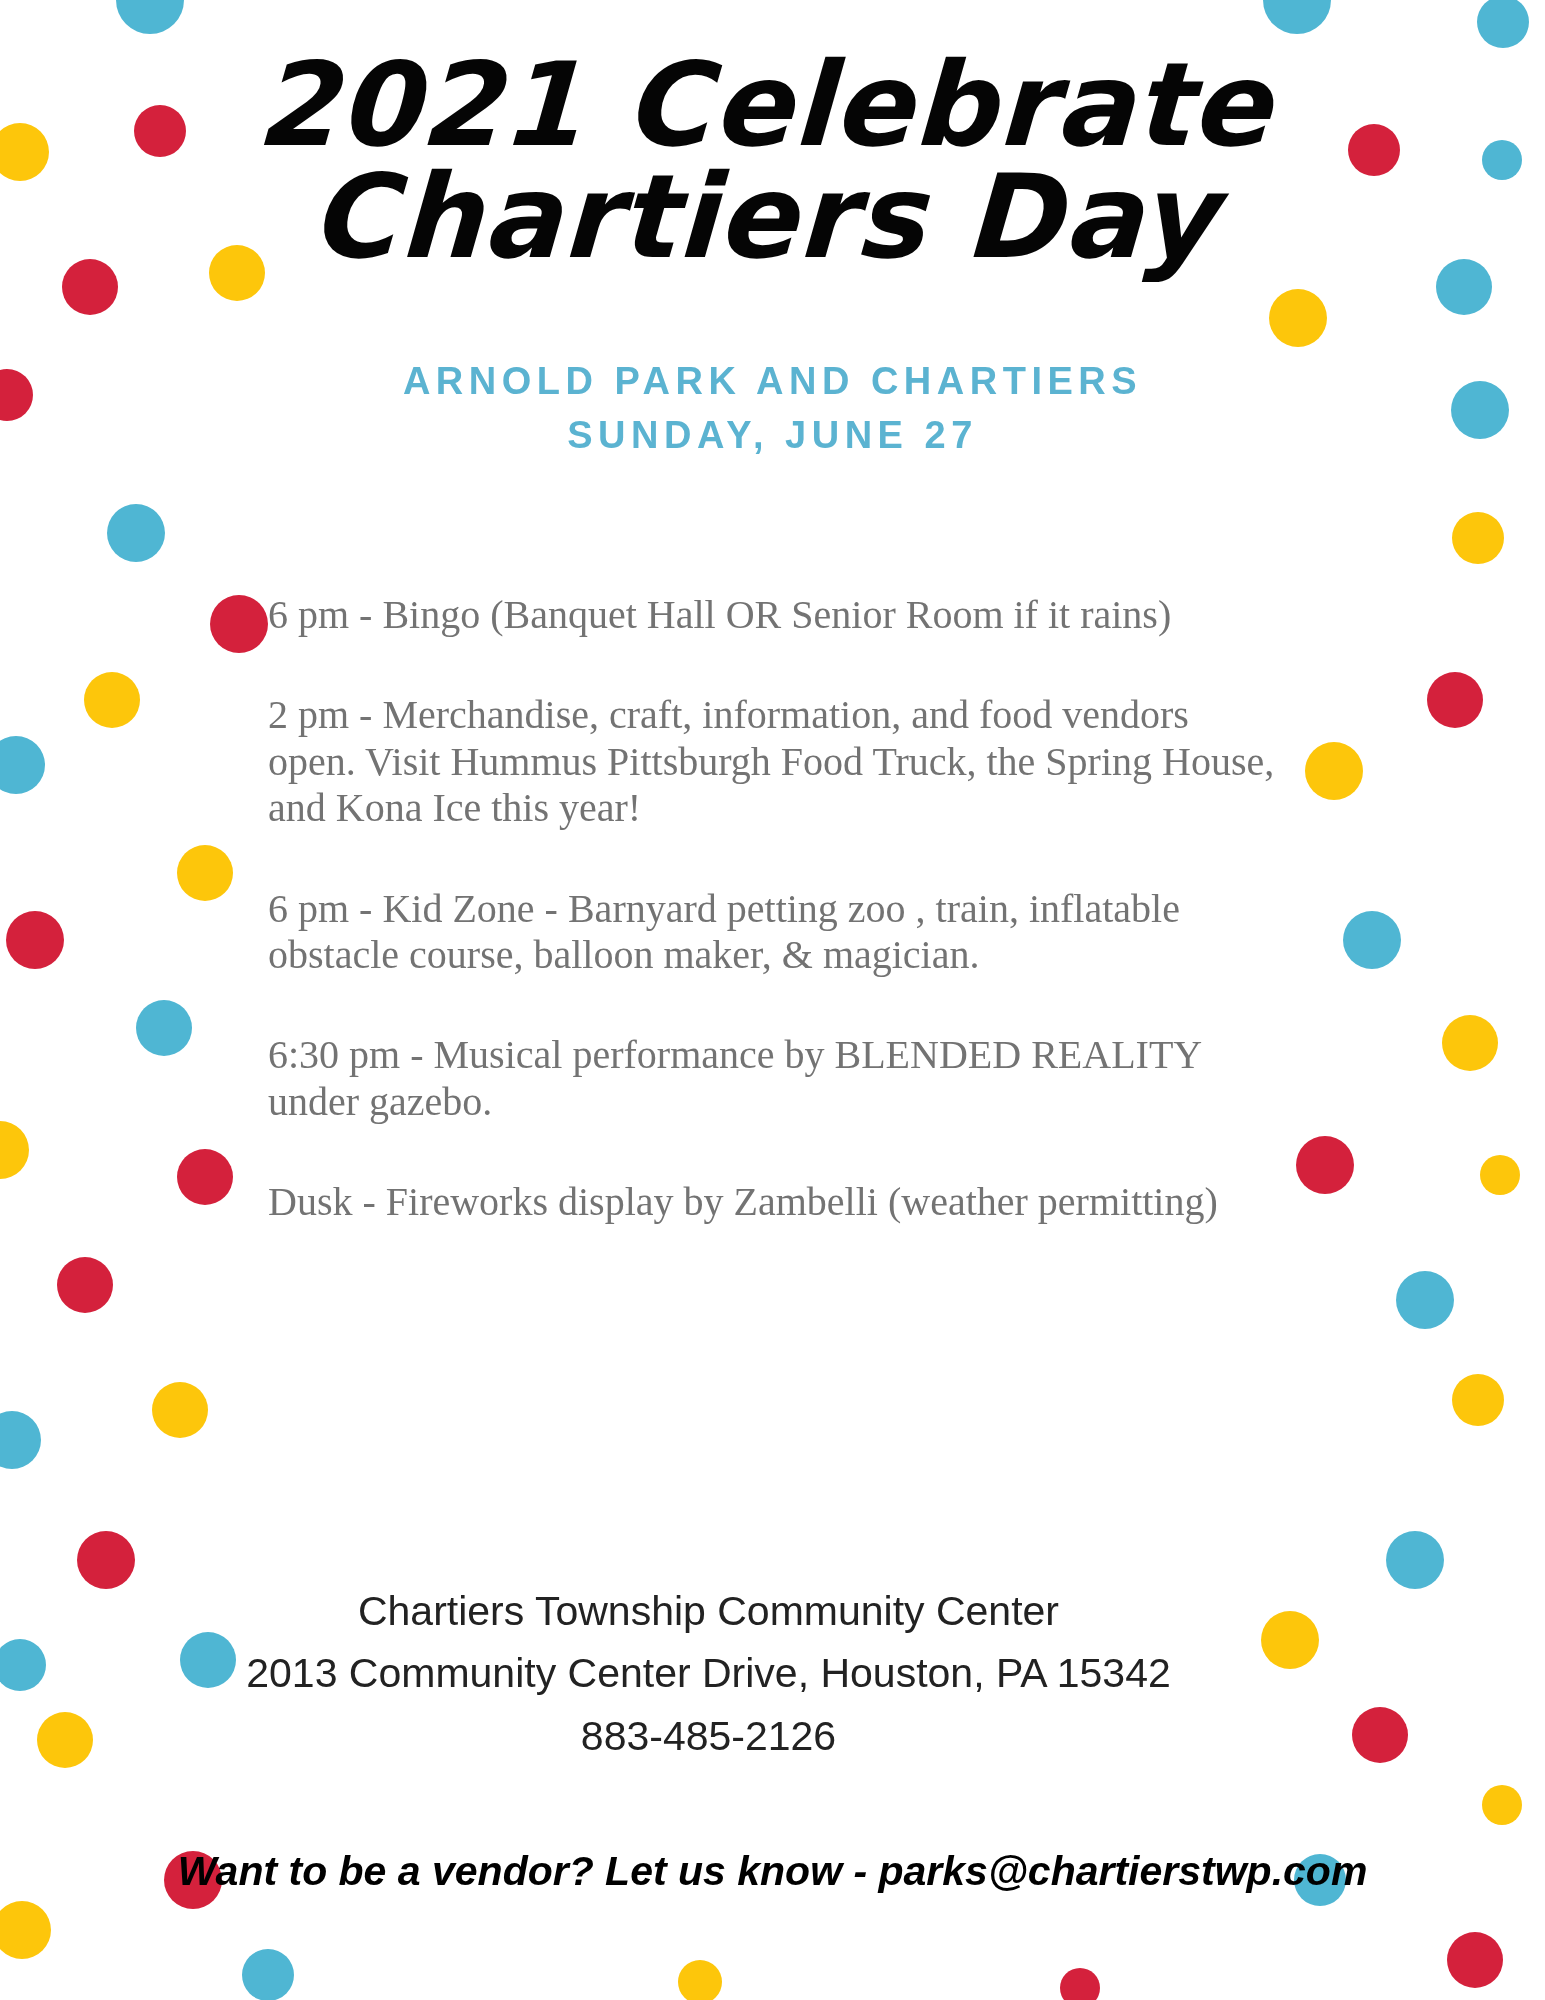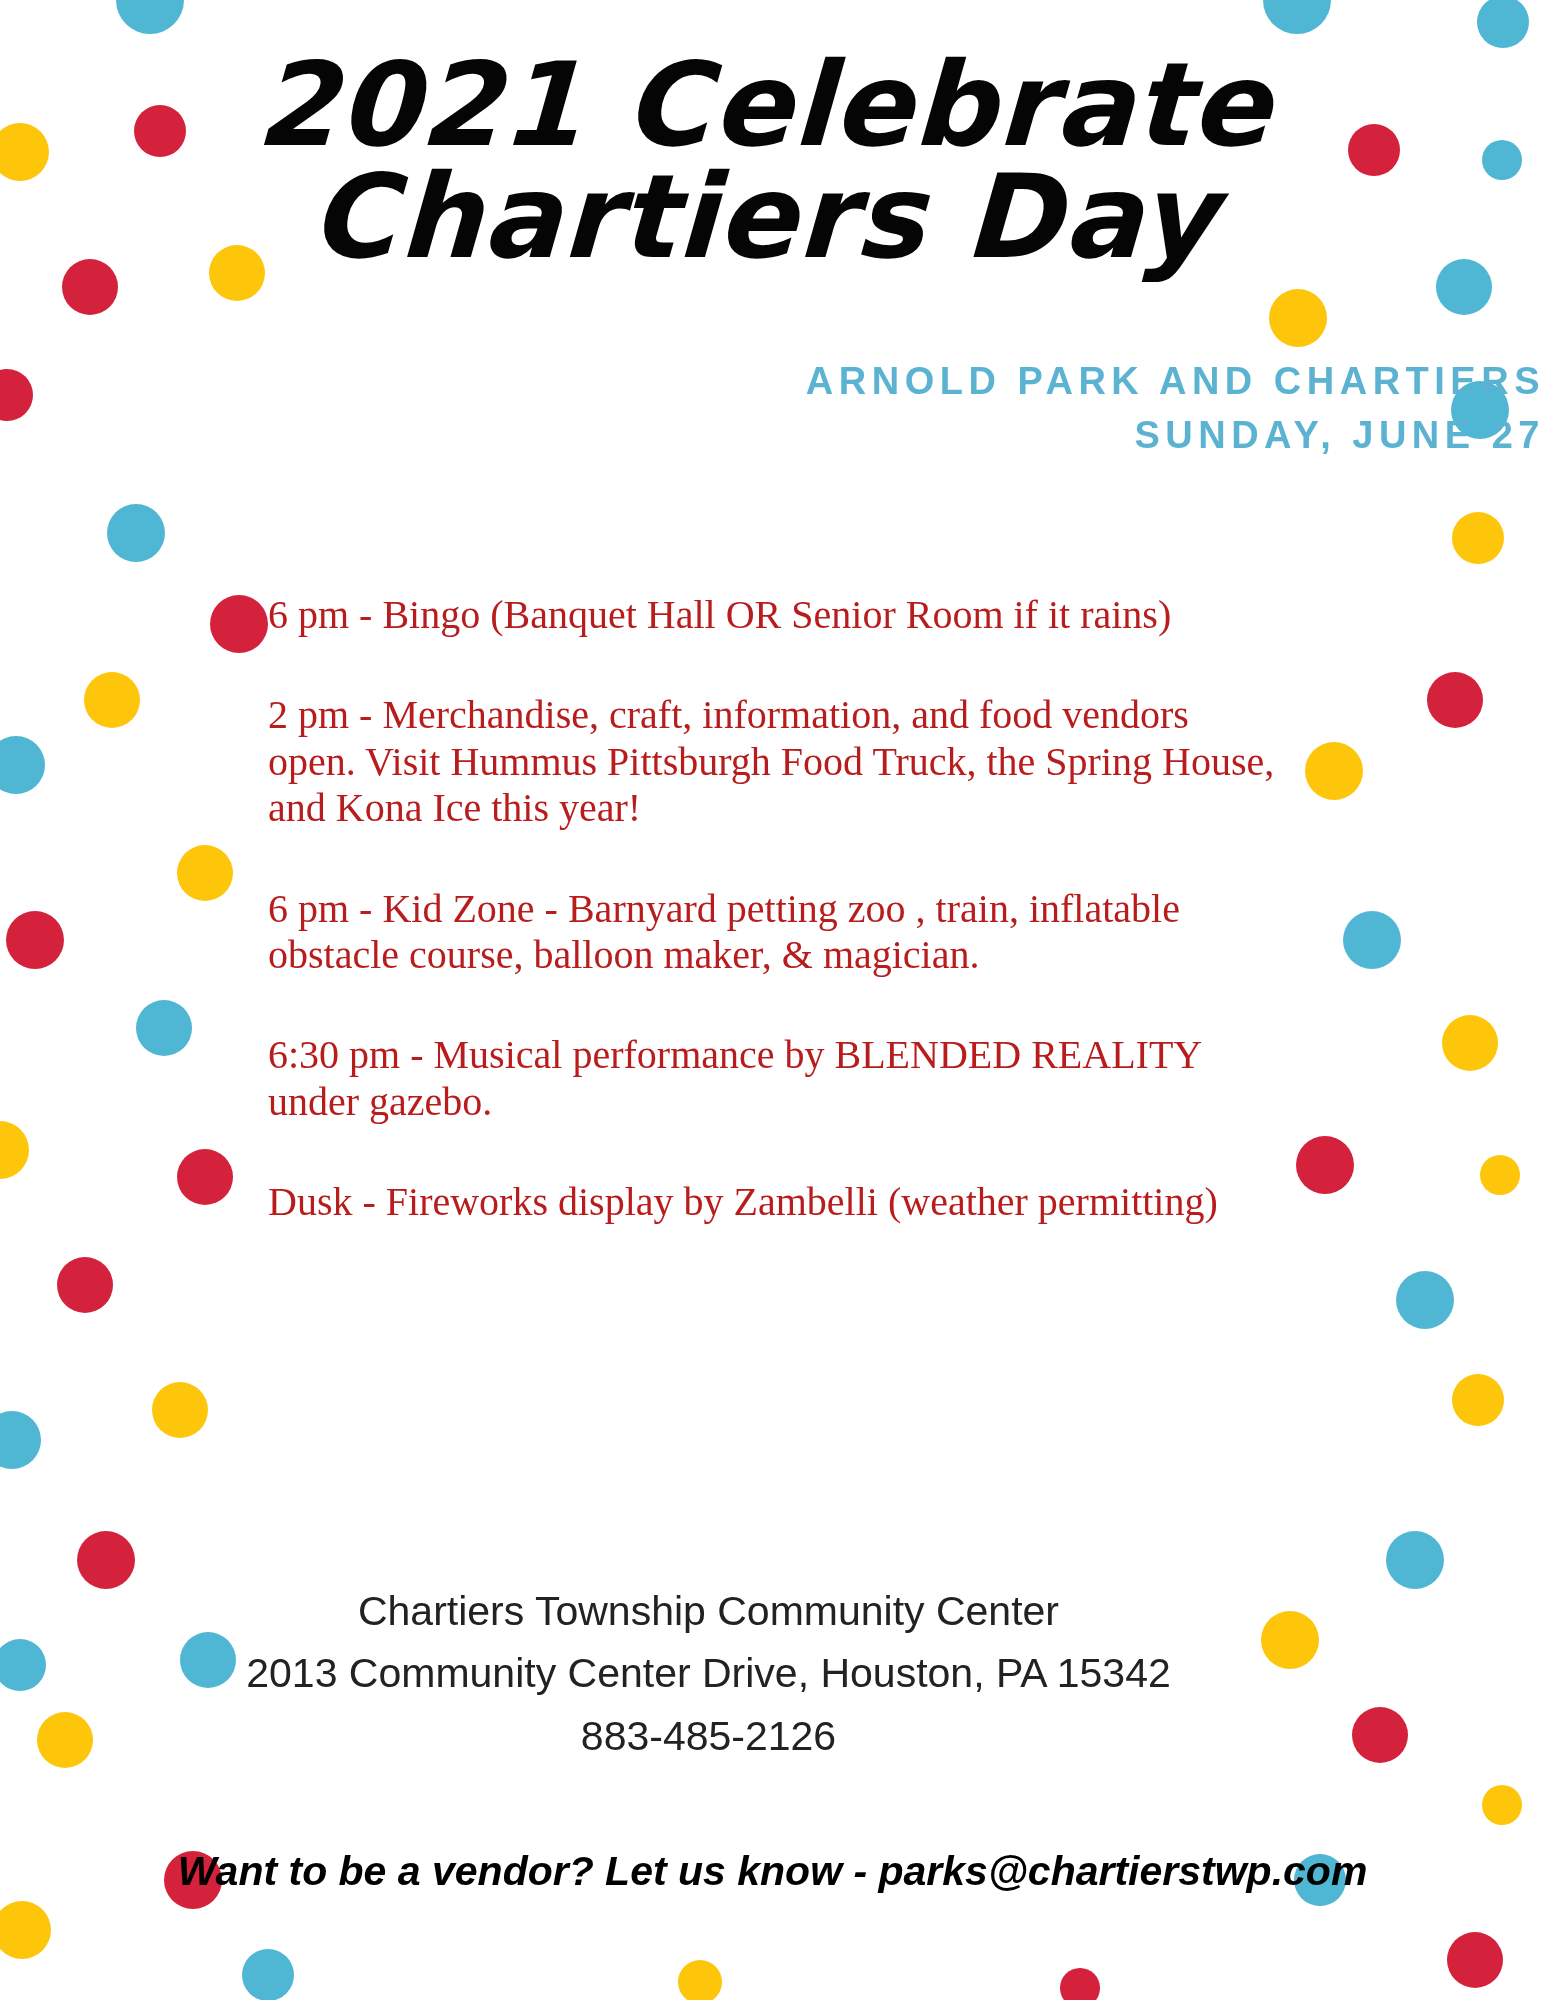--- a/index.html
+++ b/index.html
@@ -64,42 +64,42 @@
   }
   .title-line.l1 { font-size: 116px; }
   .title-line.l2 { font-size: 116px; margin-top: -6px; }
 
   
   .subtitle-block {
     position: absolute;
     left: 0;
     top: 355px;
     width: 1545px;
-    text-align: right;
+    text-align: center;
     font-family: "Liberation Sans", sans-serif;
     font-weight: bold;
     color: #5BB3D1;
     font-size: 38px;
     letter-spacing: 5.5px;
     line-height: 1.42;
   }
   .subtitle-line { white-space: nowrap; }
 
   
   .schedule {
     position: absolute;
     left: 268px;
     top: 592px;
     width: 1010px;
   }
   .sched-item {
     font-family: "Liberation Serif", "DejaVu Serif", serif;
     font-size: 40px;
     line-height: 1.16;
-    color: #b91c1c;
+    color: #737373;
     margin-bottom: 54px;
     text-align: left;
   }
   .sched-item.last { margin-bottom: 6px; }
 
   
   .contact-block {
     position: absolute;
     left: 12px;
     top: 1580px;

